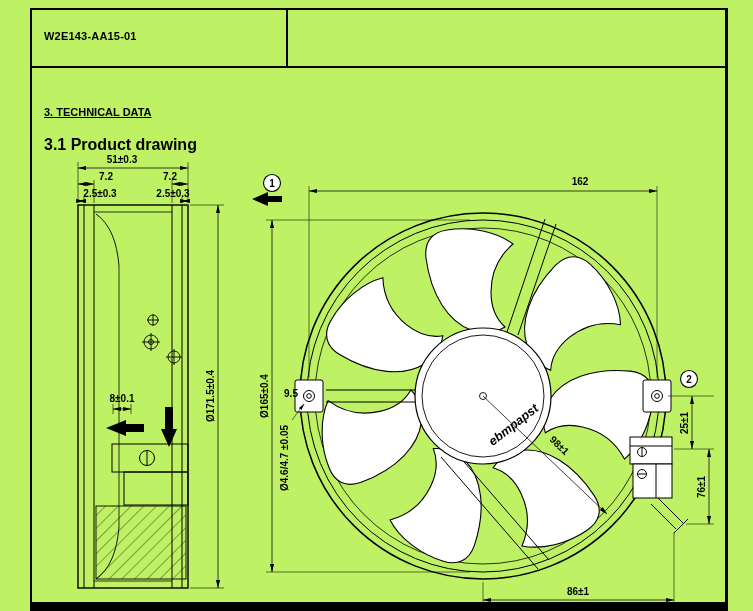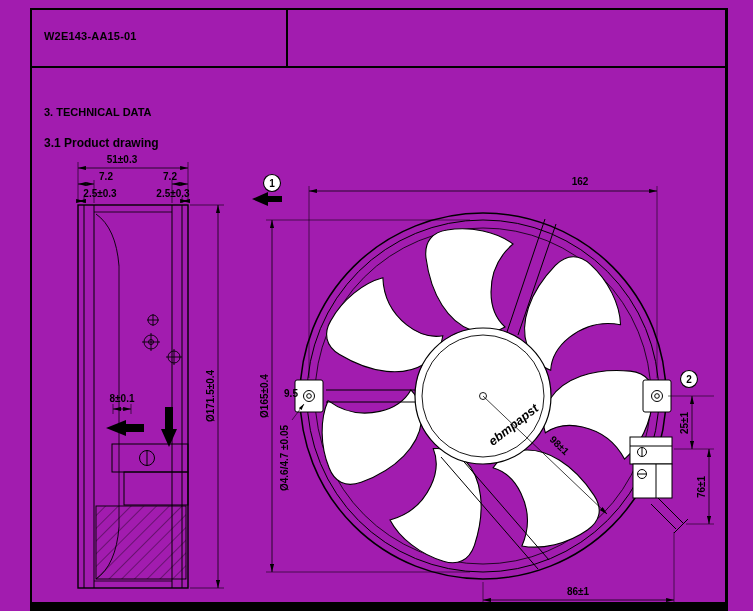--- a/index.html
+++ b/index.html
@@ -1,23 +1,23 @@
 <!DOCTYPE html>
 <html><head>
 <meta charset="utf-8">
 <style>
   * { margin:0; padding:0; box-sizing:border-box; }
   html,body { width:753px; height:611px; background:#fff; font-family:"Liberation Sans",sans-serif; color:#000; overflow:hidden; }
-  .page { position:relative; width:753px; height:611px; background:#a21caf; }
+  .page { position:relative; width:753px; height:611px; background:#bef264; }
   .abs { position:absolute; }
   .bar { background:#000; }
   .partno { left:44px; top:30px; font-size:11px; font-weight:bold; letter-spacing:.2px; }
   .doc-title { left:297px; top:25px; font-size:21px; font-weight:400; }
-  .h1 { left:44px; top:106px; font-size:11px; font-weight:bold; }
-  .h2 { left:44px; top:136px; font-size:12px; font-weight:bold; }
+  .h1 { left:44px; top:106px; font-size:11px; font-weight:bold;text-decoration:underline; }
+  .h2 { left:44px; top:136px; font-size:16px; font-weight:bold; }
   svg text { fill:#000; stroke:none; font-family:"Liberation Sans",sans-serif; font-weight:bold; font-size:10px; }
   svg text.logo { font-size:12.5px; font-style:italic; }
   svg text.co { font-size:10px; }
 </style>
 </head>
 <body>
 
 <div class="page">
 
   <div class="abs bar" style="left:30px;top:8px;width:697px;height:2px"></div>

